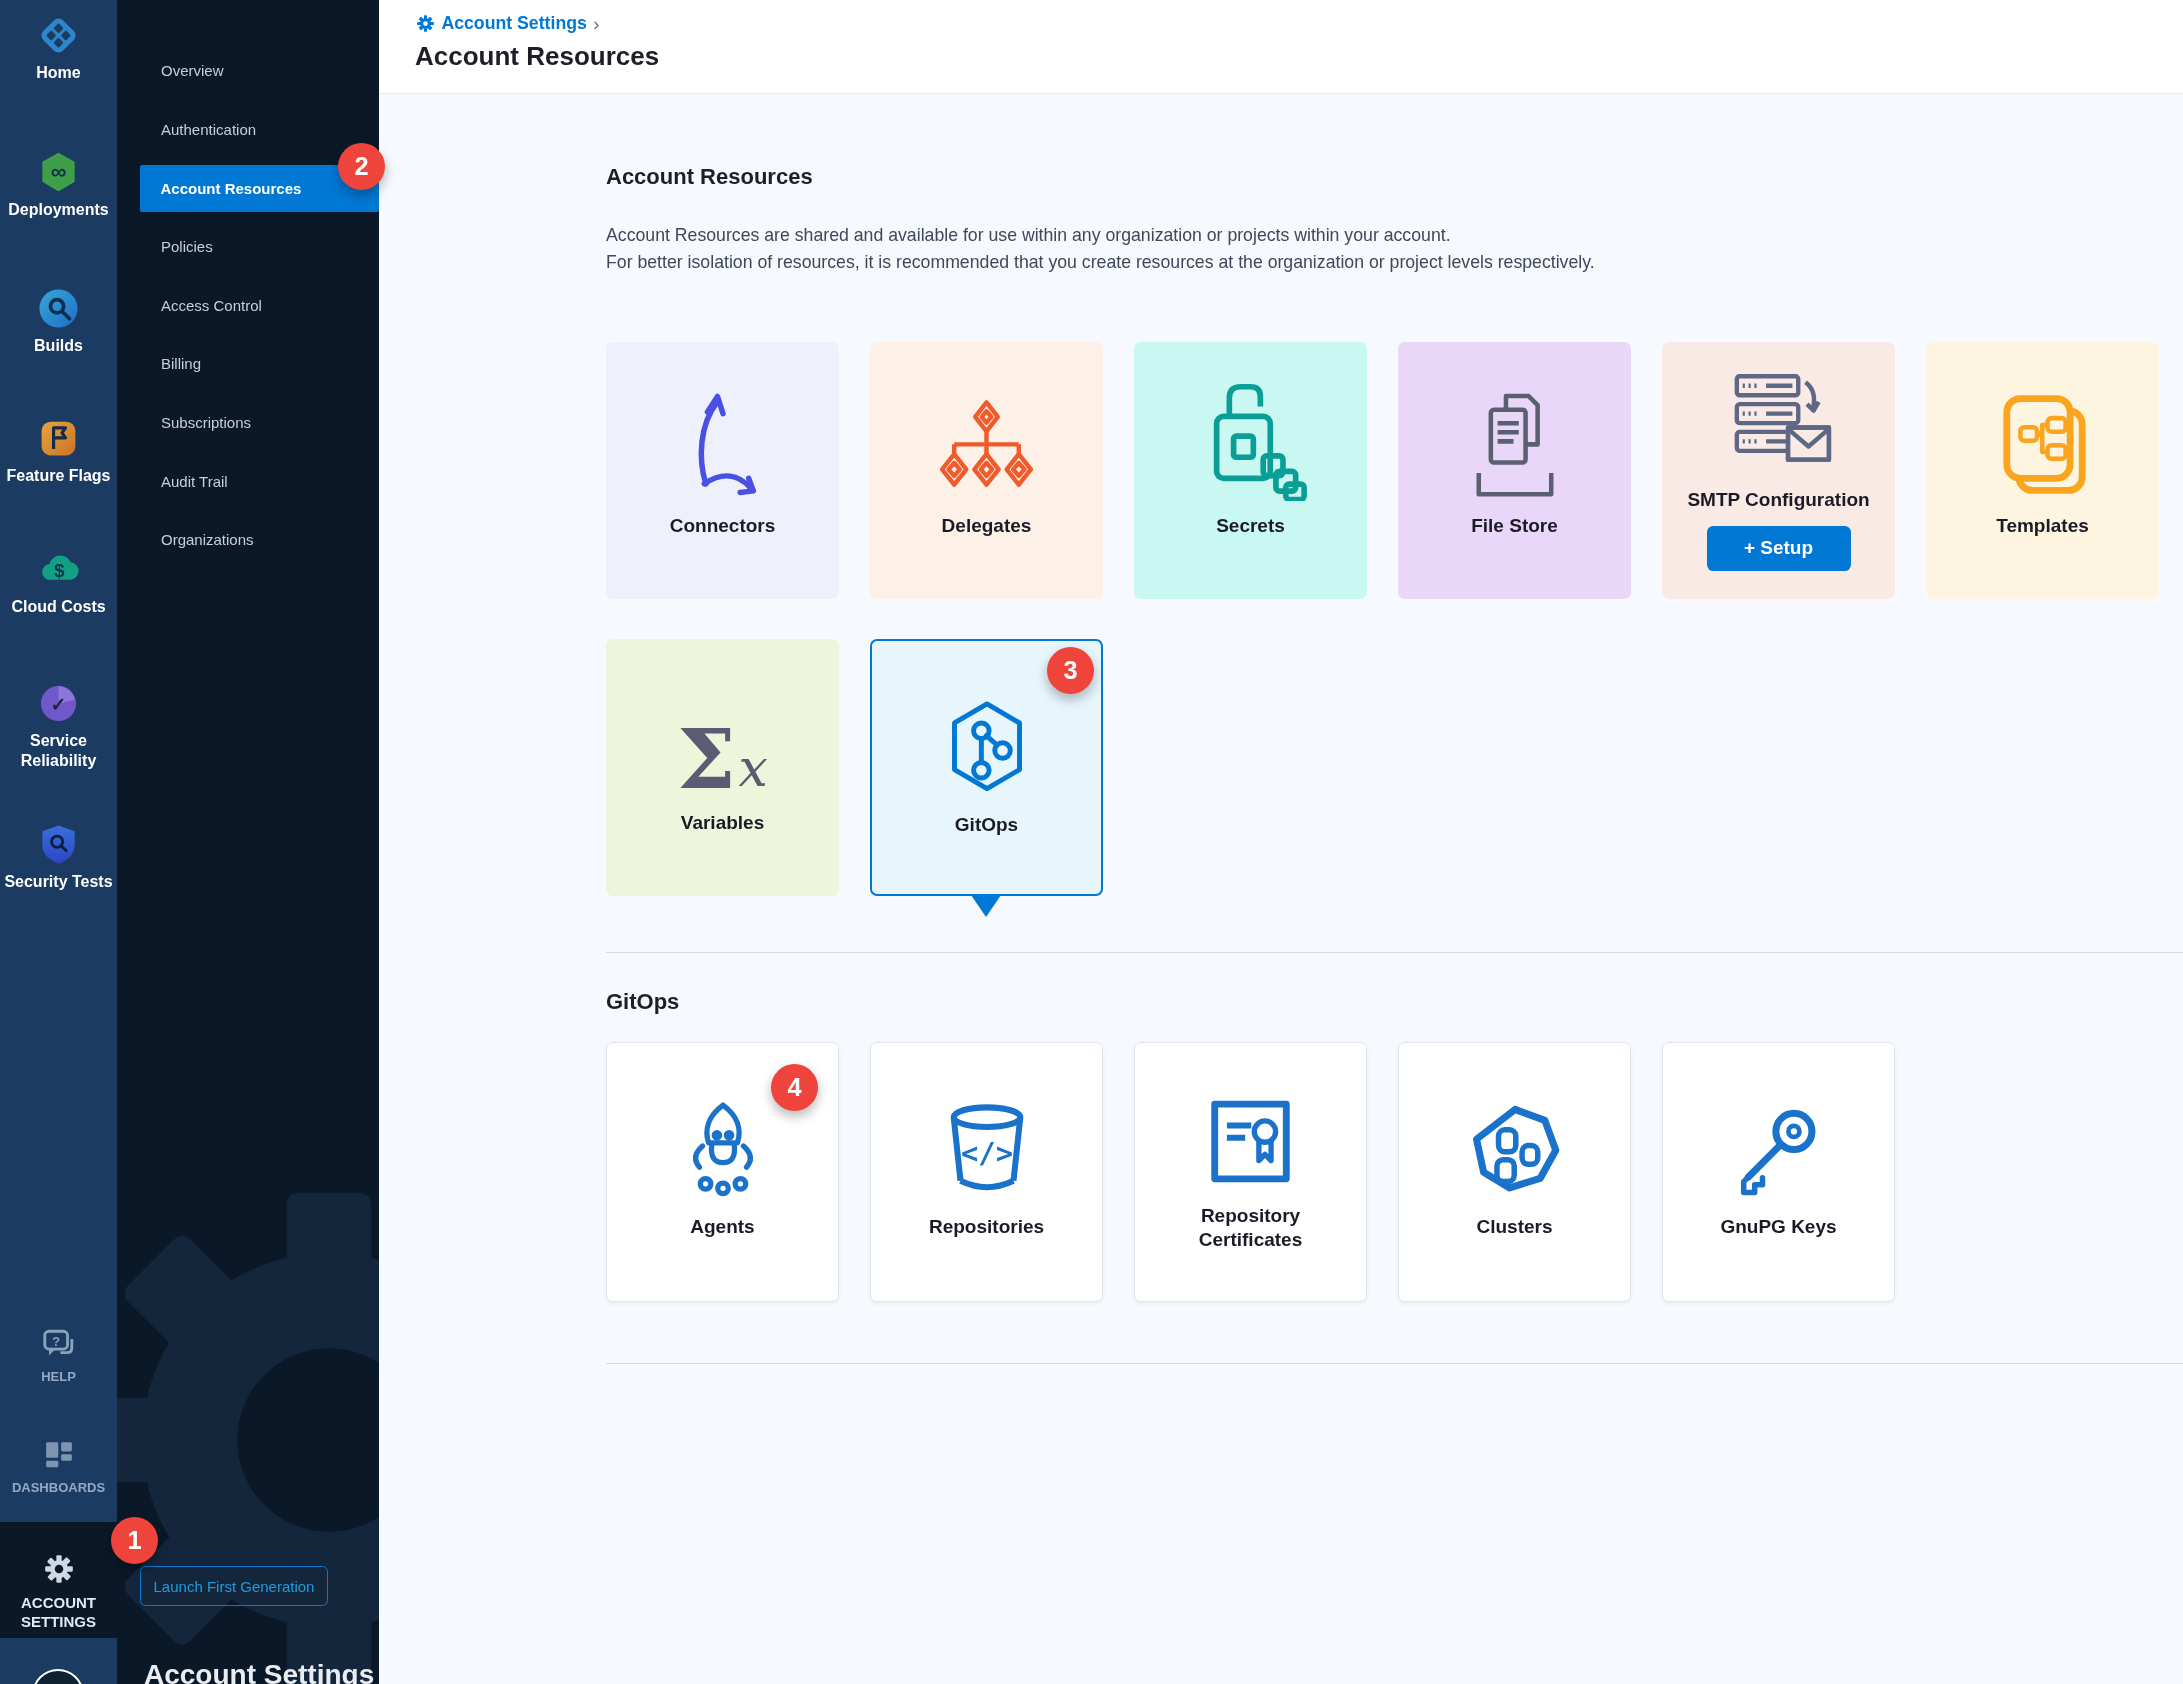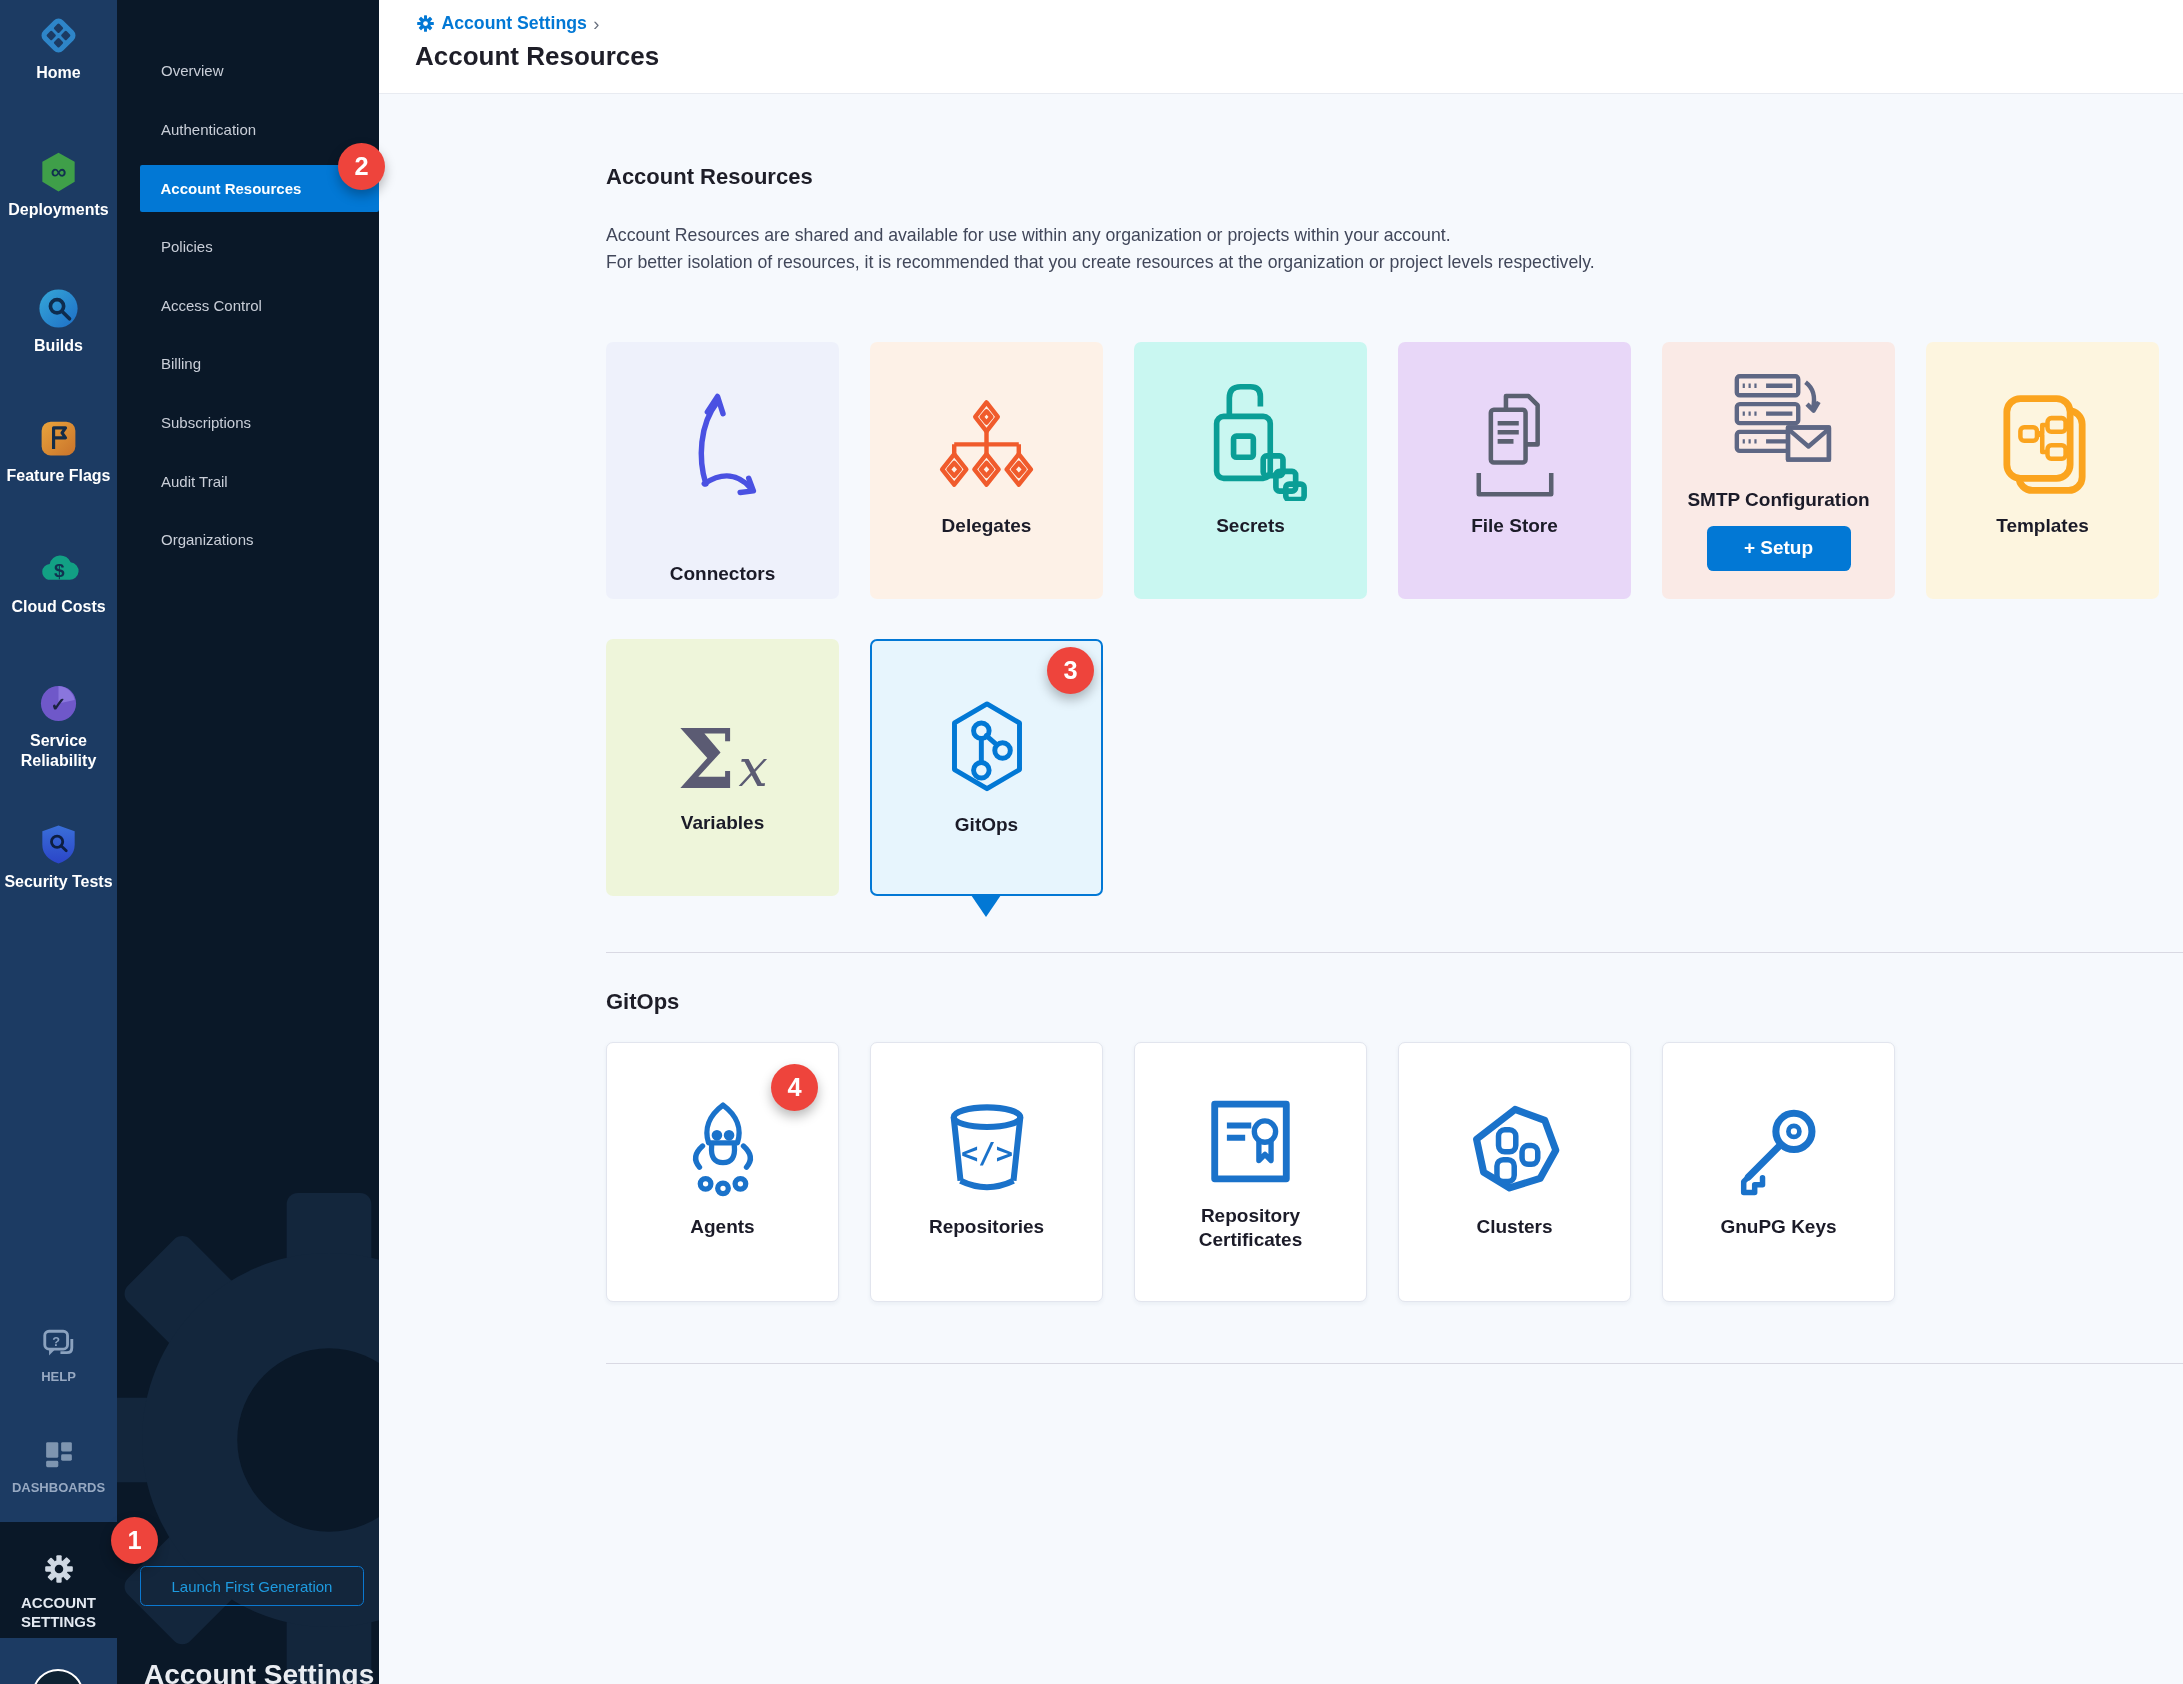--- a/index.html
+++ b/index.html
@@ -17,21 +17,21 @@
   .avatar{position:absolute;left:32px;top:1669px;width:48px;height:48px;border-radius:50%;
           background:#0e2233;border:2.8px solid #fff;color:#fff;font-size:17px;font-weight:bold;
           display:flex;align-items:center;justify-content:center;z-index:6;}
 
   
   .subnav{position:absolute;left:117px;top:0;width:262px;height:1685px;background:#0a1828;overflow:hidden;z-index:4;}
   .sn-item{position:absolute;left:0;width:262px;height:47px;line-height:47px;padding-left:44px;
            box-sizing:border-box;font-size:15px;color:#c9ced8;cursor:pointer;white-space:nowrap;}
   .sn-item.active{left:23px;width:239px;padding-left:20.5px;background:#0278d5;color:#fff;
                   font-weight:bold;border-radius:2.1px;}
-  .launch-btn{position:absolute;left:23px;top:1566px;width:224px;height:40px;box-sizing:border-box;
+  .launch-btn{position:absolute;left:23px;top:1566px;width:188px;height:40px;box-sizing:border-box;
               background:transparent;border:1.4px solid #0b78d0;border-radius:5.6px;color:#1e9be0;
               font-size:15px;font-family:"Liberation Sans",sans-serif;cursor:pointer;}
   .subnav-footer{position:absolute;left:27px;top:1659px;font-size:28px;font-weight:bold;color:#e9ecf1;white-space:nowrap;}
   .gear-watermark{position:absolute;left:-42px;top:1186px;opacity:1;}
 
   
   .main{position:absolute;left:379px;top:0;width:1804px;height:1685px;background:#f6f9fd;}
   .main-header{position:absolute;left:0;top:0;width:1804px;height:93px;background:#fff;
                border-bottom:0.7px solid #e8ebf1;}
   .breadcrumb{position:absolute;left:37px;top:12.7px;display:flex;align-items:center;gap:6.4px;}
@@ -43,21 +43,21 @@
   .desc{position:absolute;left:227px;width:1483px;font-size:17.7px;color:#41475a;line-height:26px;}
 
   
   .card{position:absolute;width:233px;height:257px;border-radius:7px;box-sizing:border-box;
         display:flex;flex-direction:column;align-items:center;cursor:pointer;}
   .card .cicon{height:159px;display:flex;align-items:flex-end;justify-content:center;}
   .card .clabel{margin-top:12.7px;font-size:19px;font-weight:bold;color:#1b1b28;text-align:center;line-height:24px;}
   .card.smtp .cicon{height:133px;}
   .setup-btn{margin-top:14px;width:144px;height:45px;background:#0278d5;border:none;border-radius:6.4px;
              color:#fff;font-size:19px;font-weight:bold;font-family:"Liberation Sans",sans-serif;cursor:pointer;}
-  .c-connectors{background:#eef1fb;gap:48px;}
+  .c-connectors{background:#eef1fb;}
   .c-delegates{background:#fdf1e7;}
   .c-secrets{background:#c9f7f1;}
   .c-filestore{background:#e8d7f8;}
   .c-smtp{background:#faeae6;}
   .c-templates{background:#fdf5df;}
   .c-variables{background:#eef5da;}
   .c-gitops{background:#e7f5fd;border:2.1px solid #0278d5;}
   .card.white{background:#fff;border:0.7px solid #e2e5ee;box-shadow:0 1.4px 4.2px rgba(40,60,100,0.06);height:260px;}
 
   .pointer-triangle{position:absolute;left:972px;top:895px;width:0;height:0;z-index:3;

